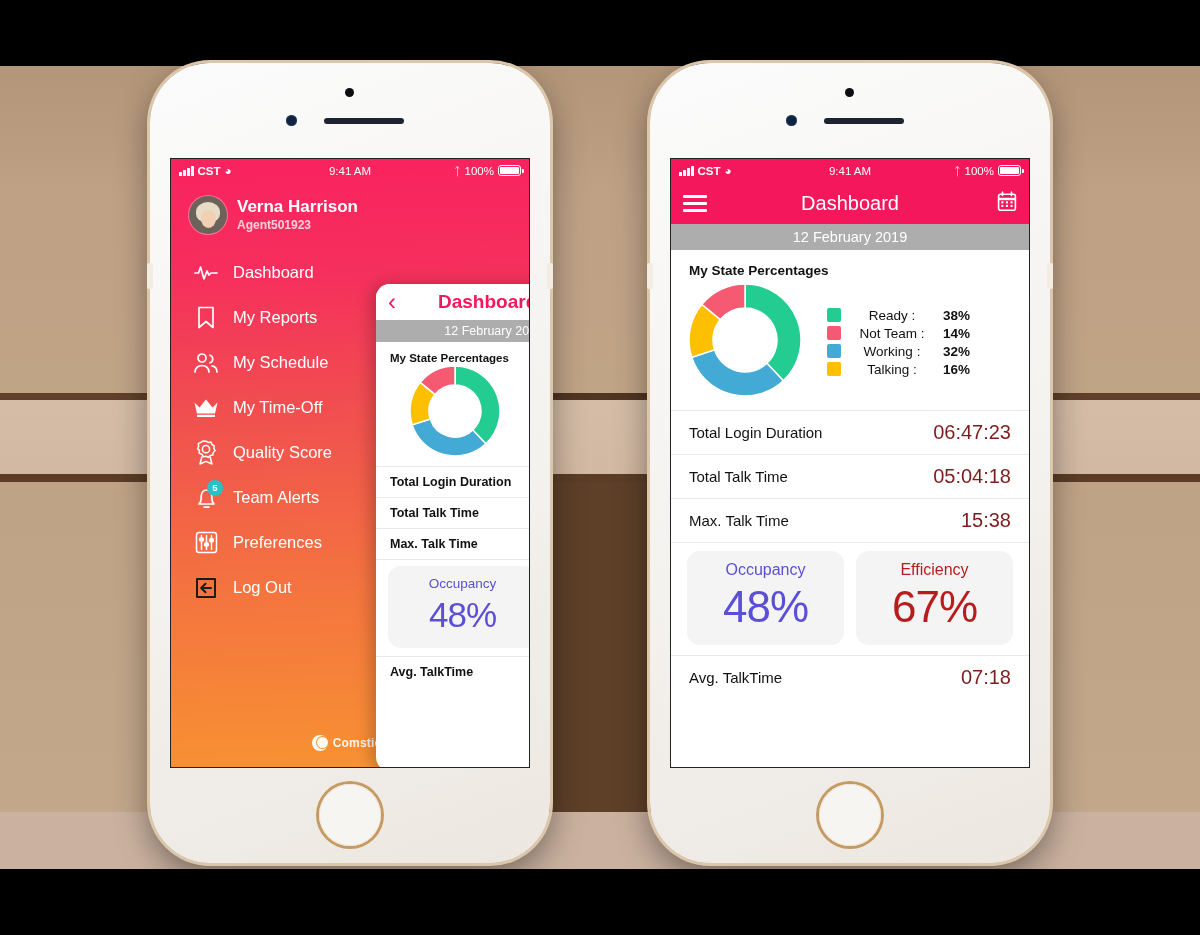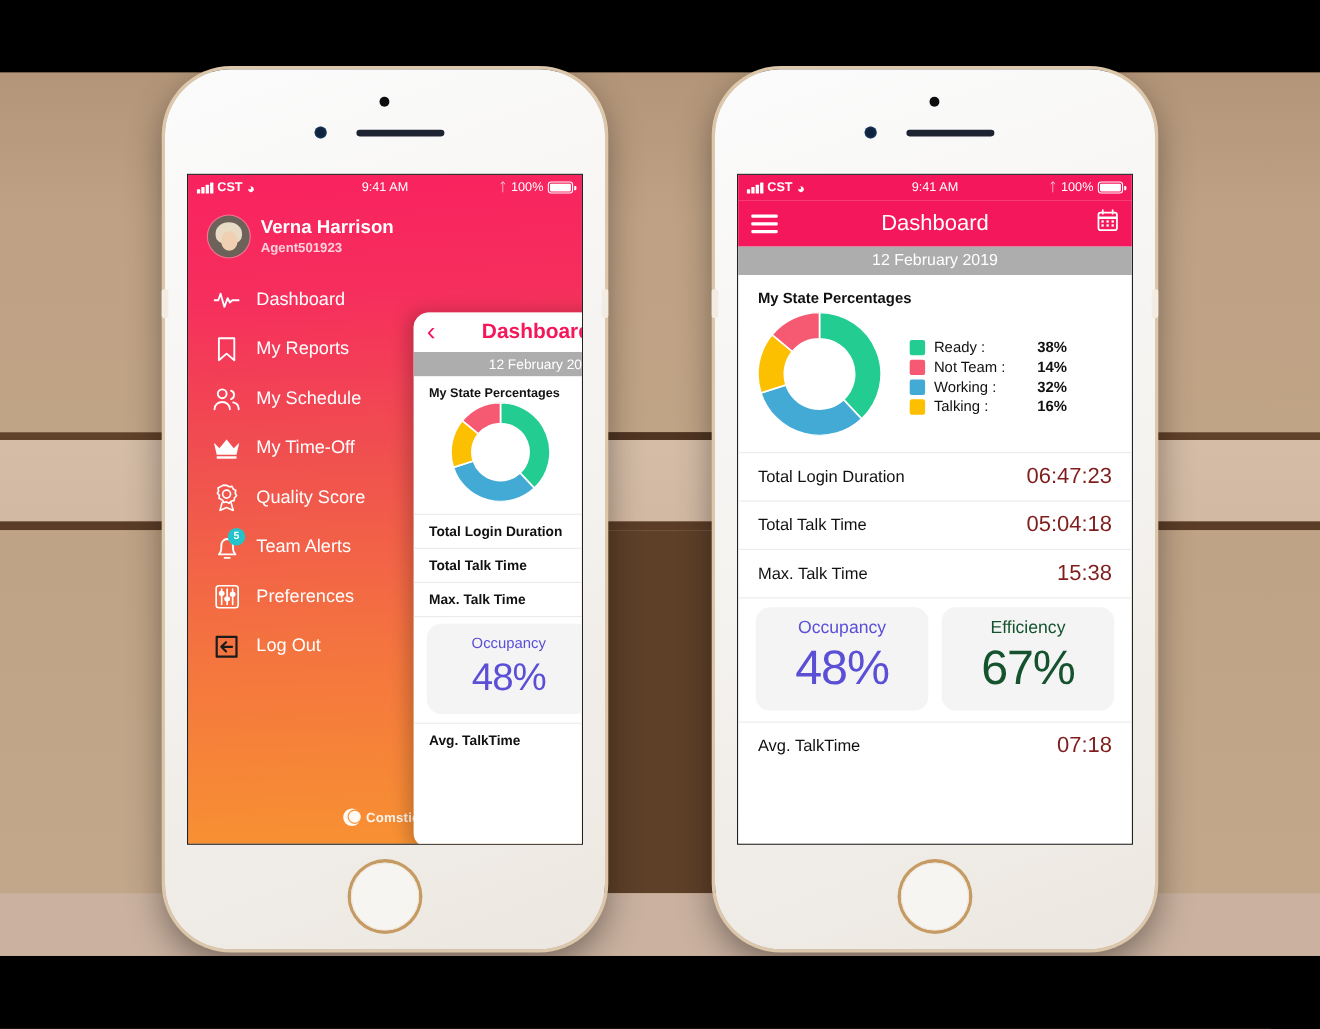--- a/index.html
+++ b/index.html
@@ -169,39 +169,39 @@
   .hamburger i { height:3px; background:#fff; border-radius:1px; display:block; }
   .cal-icon { margin-left:auto; z-index:2; }
   .datebar {
     background:#adadad; color:#fff; text-align:center; font-size:14.5px;
     padding:5px 0;
   }
   .sect-title { font-size:13.5px; font-weight:bold; color:#111; padding:13px 0 4px 18px; }
   .donut-row { display:flex; align-items:center; padding:2px 0 10px 18px; gap:26px; }
   .donut { position:relative; flex:none; }
   .legend { font-size:13.5px; color:#111; }
-  .legend .lrow { display:flex; align-items:center; gap:8px; margin:3px 0; }
+  .legend .lrow { display:flex; align-items:center; gap:8px; margin:3px 0;text-align:center; }
   .legend .sw { width:14px; height:14px; border-radius:2px; flex:none; }
   .legend .lab { min-width:86px; }
   .legend .val { font-weight:bold; }
   .srow {
     display:flex; align-items:center; justify-content:space-between;
     border-top:1px solid #eaeaea; padding:10px 18px;
   }
   .srow .k { font-size:15px; color:#111; }
   .srow .v { font-size:20px; color:#7f1d1d; }
   .cards { display:flex; gap:12px; padding:8px 16px 10px; border-top:1px solid #eaeaea; }
   .card {
     flex:1; background:#f4f4f5; border-radius:13px; text-align:center;
     padding:10px 4px 16px;
   }
   .card .ct { font-size:16px; }
   .card .cv { font-size:44px; line-height:1; margin-top:6px; letter-spacing:-1px; }
   .card.occ .ct, .card.occ .cv { color:#5b4fd6; }
-  .card.eff .ct, .card.eff .cv { color:#14532d; }
+  .card.eff .ct, .card.eff .cv { color:#b91c1c; }
 
   
   #phoneR { left:650px; top:63px; width:400px; height:800px; }
   #phoneR .screen { background:#fff; }
   .statusbar.pink { background:#f5175c; }
 
   
   .peek .navbar { background:#fff; height:36px; }
   .peek .navbar .title { color:#f5175c; font-size:19px; font-weight:bold; text-align:left; left:62px;}
   .peek .back { color:#f5175c; font-size:24px; line-height:1; z-index:2; font-weight:300;}

